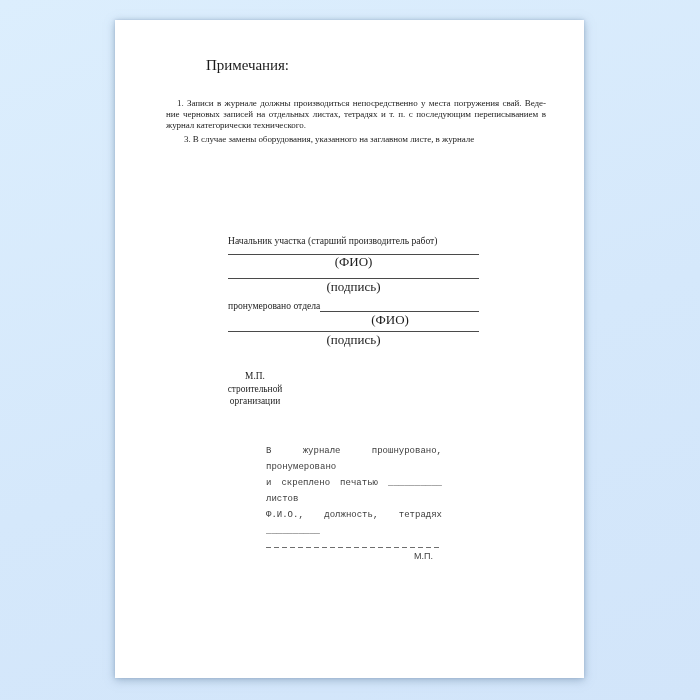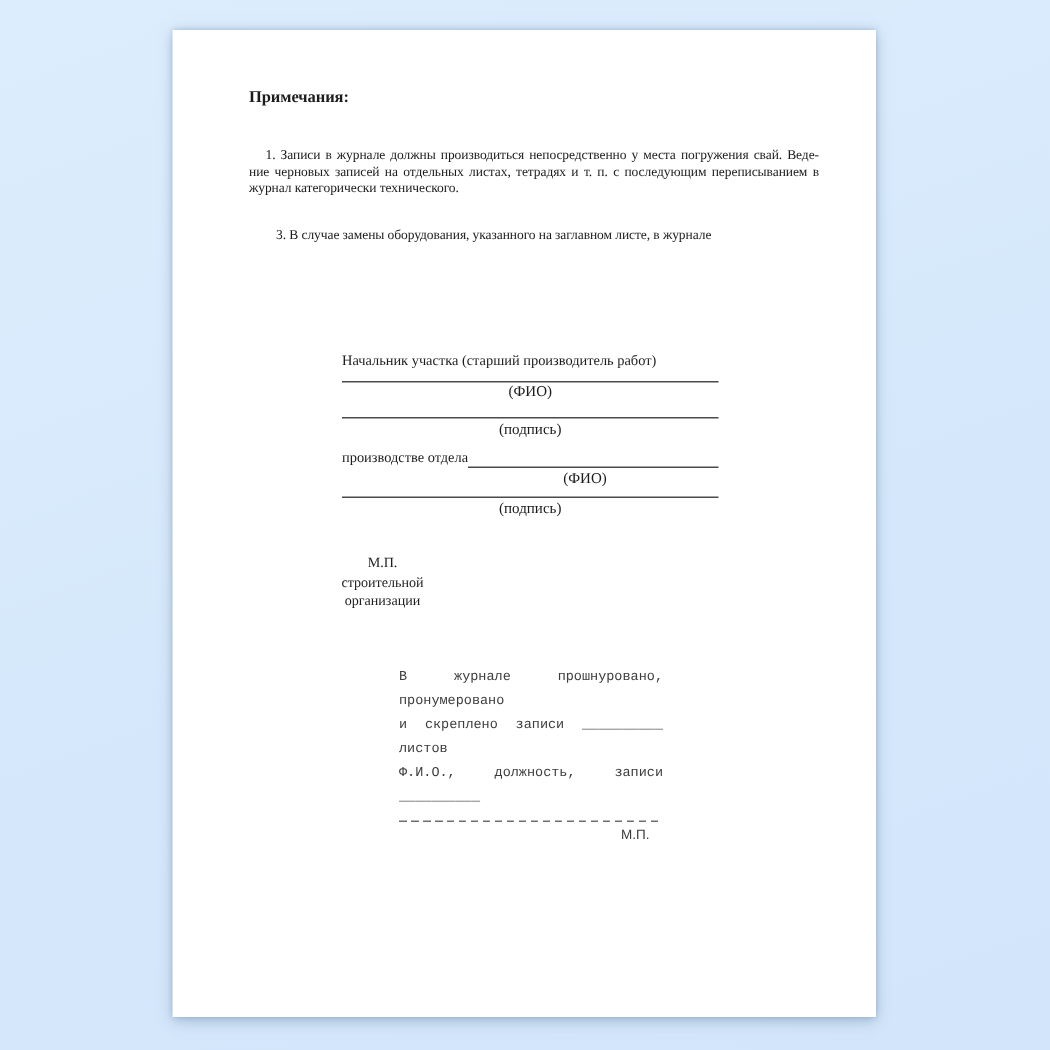--- a/index.html
+++ b/index.html
@@ -31,27 +31,28 @@
     position: absolute;
     left: 51px;
     top: 40px;
     width: 380px;
     color: #1c1c1c;
     font-size: 9px;
     line-height: 11px;
     letter-spacing: -0.05px;
   }
   .notes-heading {
-    font-weight: bold;
-    font-size: 11px;
+    font-weight: normal;
+    font-size: 15px;
     line-height: 11.5px;
+    margin-left: 40px;
   }
   .note-item { margin-top: 2px; }
   .note-item.gap1 { margin-top: 13px; }
-  .note-item.gap2 { margin-top: 20px; font-family: Liberation Serif, serif; }
+  .note-item.gap2 { margin-top: 3px; font-family: Liberation Serif, serif; }
   .note-item.item3 { padding-left: 7px; }
   .nline { white-space: nowrap; }
   .nline.just {
     white-space: normal;
     text-align: justify;
     text-align-last: justify;
   }
   .nline.indent { padding-left: 11px; }
   .nline.just.indent { width: 369px; margin-top: 26px; }
 
@@ -68,21 +69,21 @@
   .sig2 { top: 280px; }
   .uline {
     height: 0;
     border-top: 1px solid #4a4a4a;
   }
   .sig1 .uline.u1 { margin-top: 7px; }
   .sig1 .uline.u2 { margin-top: 10px; }
   .sig2 .uline.u3 { margin-top: 5px; }
   .caption {
     text-align: center;
-    font-size: 10px;
+    font-size: 13px;
     margin-top: 2px;
   }
   .caption.fio1 { margin-top: 1px; }
   .sig-row {
     display: flex;
     align-items: flex-end;
   }
   .sig-row .fill-line {
     flex: 1 1 auto;
     border-bottom: 1px solid #4a4a4a;
@@ -157,37 +158,37 @@
     <div class="sig1">
       <div class="sig-label">Начальник участка (старший производитель работ)</div>
       <div class="uline u1"></div>
       <div class="caption fio1">(ФИО)</div>
       <div class="uline u2"></div>
       <div class="caption">(подпись)</div>
     </div>
 
     <div class="sig2">
       <div class="sig-row">
-        <span class="sig-label">производстве отдела</span>
+        <span class="sig-label">пронумеровано отдела</span>
         <span class="fill-line"></span>
       </div>
       <div class="caption offset">(ФИО)</div>
       <div class="uline u3"></div>
       <div class="caption">(подпись)</div>
     </div>
 
     <div class="stamp1">
       <div>М.П.</div>
       <div>строительной</div>
       <div>организации</div>
     </div>
 
     <div class="stitch">
       <div class="sline just">В журнале прошнуровано, пронумеровано</div>
-      <div class="sline just">и скреплено записи __________ листов</div>
-      <div class="sline just">Ф.И.О., должность, записи __________</div>
+      <div class="sline just">и скреплено печатью __________ листов</div>
+      <div class="sline just">Ф.И.О., должность, тетрадях __________</div>
       <div class="dashed"></div>
     </div>
 
     <div class="stamp2">М.П.</div>
 
   </div>
 </div>
 
 </body></html>

